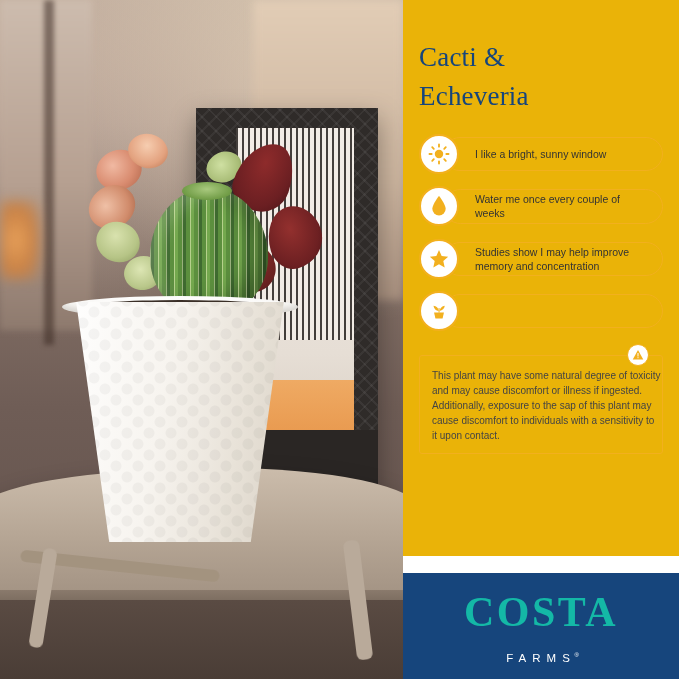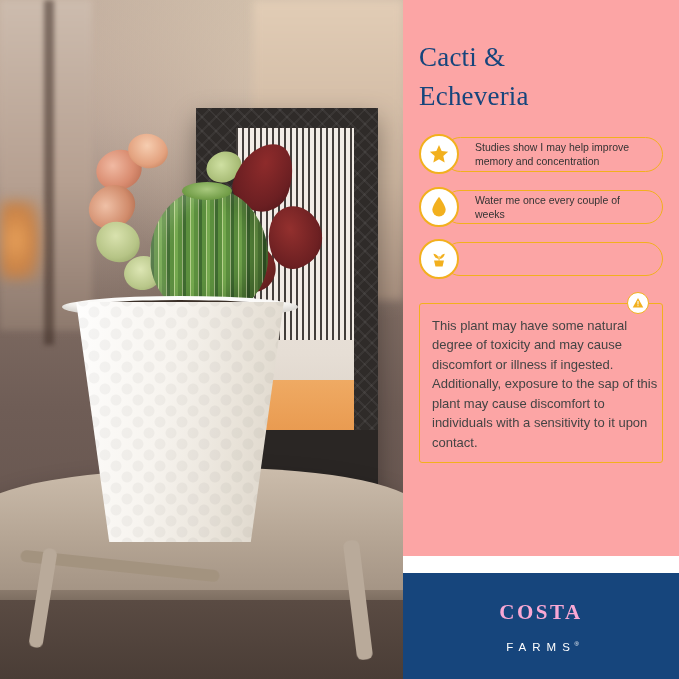--- a/index.html
+++ b/index.html
@@ -180,21 +180,21 @@
   .s-red3 { left: 226px; top: 244px; width: 50px; height: 48px;
     background: radial-gradient(ellipse at 45% 35%, #8a2c2b 0%, #66201f 70%, #431314 100%);
     border-radius: 50%; transform: rotate(34deg);}
   .s-green3 { left: 206px; top: 152px; width: 36px; height: 30px;
     background: radial-gradient(circle at 45% 40%, #cfe0a2 0%, #a9bd77 65%, #7f9352 100%); transform: rotate(-24deg);}
 
   
   .info {
     position: relative;
     width: 276px; height: 679px;
-    background: #fca5a5;
+    background: #eab308;
     padding: 0 16px;
   }
   .top-rule {
     position: absolute; left: 403px; top: 0; width: 276px; height: 9px;
     background: #f2b01e;
   }
   .title {
     margin-top: 38px;
     color: #16457c;
     font-size: 27px;
@@ -235,43 +235,43 @@
   }
 
   .disclaimer-wrap {
     position: relative;
     margin-top: 24px;
   }
   .disclaimer {
     border: 1px solid #f2b01e;
     border-radius: 3px;
     padding: 12px 0 10px 12px;
-    font-size: 13px;
+    font-size: 10px;
     line-height: 1.5;
     color: #444444;
   }
   .warn-badge {
     position: absolute; right: 14px; top: -11px;
     width: 22px; height: 22px; border-radius: 50%;
     background: #ffffff; border: 1.5px solid #f2b01e;
     display: flex; align-items: center; justify-content: center;
   }
 
   
   .brand {
     position: absolute; left: 403px; top: 573px; width: 276px; height: 106px;
     background: #16457c;
     display: flex; flex-direction: column;
     align-items: center; justify-content: center;
   }
   .brand-costa {
-    color: #f9a8d4;
+    color: #14b8a6;
     font-family: "Liberation Serif", serif;
     font-weight: bold;
-    font-size: 21px;
+    font-size: 42px;
     letter-spacing: 2.5px;
   }
   .brand-farms {
     color: #ffffff;
     font-size: 11.5px;
     letter-spacing: 6px;
     margin-top: 16px;
     position: relative;
   }
   .brand-farms sup { font-size: 6px; position: absolute; top: 0; right: -9px; }
@@ -328,39 +328,58 @@
 
   <div class="info">
 
     <div class="title">
       <div>Cacti &amp;</div>
       <div>Echeveria</div>
     </div>
 
     <div class="facts">
 
+      <div class="fact">
+        <div class="fact-pill"></div>
+        <div class="badge">
+          <svg width="22" height="22" viewBox="0 0 24 24" aria-hidden="true">
+            <circle cx="12" cy="12" r="4.6" fill="#f2b01e"></circle>
+            <g stroke="#f2b01e" stroke-width="2" stroke-linecap="round">
+              <line x1="12" y1="1.6" x2="12" y2="4"></line>
+              <line x1="12" y1="20" x2="12" y2="22.4"></line>
+              <line x1="1.6" y1="12" x2="4" y2="12"></line>
+              <line x1="20" y1="12" x2="22.4" y2="12"></line>
+              <line x1="4.6" y1="4.6" x2="6.3" y2="6.3"></line>
+              <line x1="17.7" y1="17.7" x2="19.4" y2="19.4"></line>
+              <line x1="19.4" y1="4.6" x2="17.7" y2="6.3"></line>
+              <line x1="6.3" y1="17.7" x2="4.6" y2="19.4"></line>
+            </g>
+          </svg>
+        </div>
+        <div class="fact-text">I like a bright, sunny window</div>
+      </div>
+
+      <div class="fact">
+        <div class="fact-pill"></div>
+        <div class="badge">
+          <svg width="20" height="22" viewBox="0 0 24 26" aria-hidden="true">
+            <path d="M12 1 C12 1 4 11 4 16.4 A8 8 0 0 0 20 16.4 C20 11 12 1 12 1 Z" fill="#f2b01e"></path>
+          </svg>
+        </div>
+        <div class="fact-text">Water me once every couple of weeks</div>
+      </div>
 
       <div class="fact">
         <div class="fact-pill"></div>
         <div class="badge">
           <svg width="22" height="22" viewBox="0 0 24 24" aria-hidden="true">
             <path d="M12 2.2 L14.9 8.7 L22 9.5 L16.7 14.2 L18.2 21.2 L12 17.6 L5.8 21.2 L7.3 14.2 L2 9.5 L9.1 8.7 Z" fill="#f2b01e"></path>
           </svg>
         </div>
         <div class="fact-text">Studies show I may help improve memory and concentration</div>
-      </div>
-
-      <div class="fact">
-        <div class="fact-pill"></div>
-        <div class="badge">
-          <svg width="20" height="22" viewBox="0 0 24 26" aria-hidden="true">
-            <path d="M12 1 C12 1 4 11 4 16.4 A8 8 0 0 0 20 16.4 C20 11 12 1 12 1 Z" fill="#f2b01e"></path>
-          </svg>
-        </div>
-        <div class="fact-text">Water me once every couple of weeks</div>
       </div>
 
       <div class="fact">
         <div class="fact-pill"></div>
         <div class="badge">
           <svg width="22" height="22" viewBox="0 0 24 24" aria-hidden="true">
             <path d="M11.6 12 C8.5 11.4 6.4 9.2 6 6.2 C9.1 6.5 11.3 8.6 11.6 11.6 Z" fill="#f2b01e"></path>
             <path d="M12.6 12 C13 9 15.2 6.8 18.3 6.4 C17.9 9.4 15.7 11.5 12.6 12.1 Z" fill="#f2b01e"></path>
             <rect x="11.5" y="8.8" width="1.1" height="5" fill="#f2b01e"></rect>
             <path d="M6.6 13.6 h10.8 l-1.5 6.6 H8.1 Z" fill="#f2b01e"></path>

